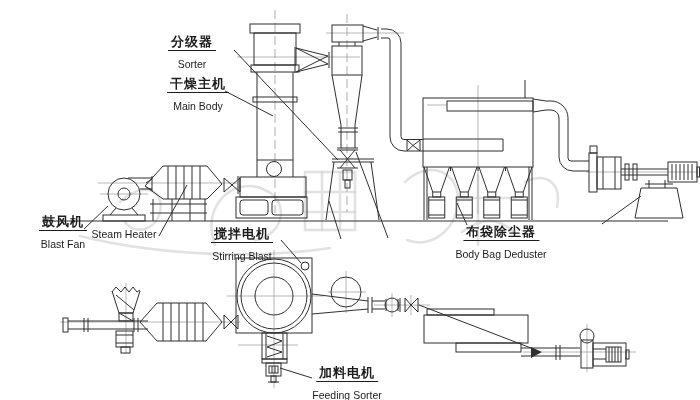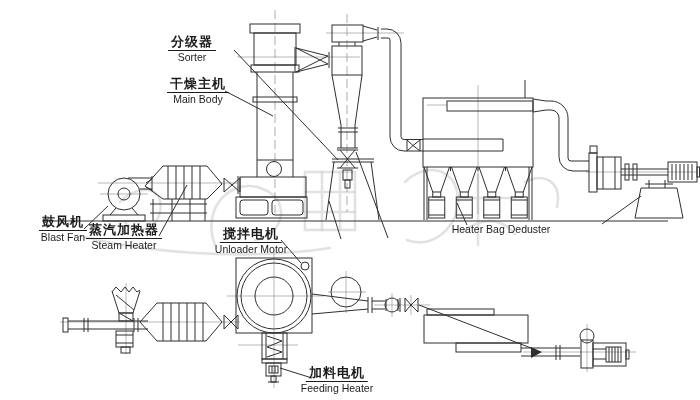--- a/index.html
+++ b/index.html
@@ -8,21 +8,21 @@
   svg#diagram{position:absolute;left:0;top:0;}
   svg#diagram line, svg#diagram path, svg#diagram rect, svg#diagram circle,
   svg#diagram polygon, svg#diagram polyline{stroke:#2f2f2f;stroke-width:1;fill:none;}
   svg#diagram .cl{stroke:#9a9a9a;stroke-width:.7;}
   svg#diagram .dash{stroke:#8a8a8a;stroke-width:.7;stroke-dasharray:9 4;}
   svg#diagram .wm{stroke:#cfcfcf;stroke-width:2.6;opacity:.6;stroke-linecap:round;}
   svg#diagram .fw{fill:#ffffff;}
   svg#diagram .dk{fill:#2f2f2f;stroke:none;}
   .lbl{position:absolute;transform:translateX(-50%);text-align:center;color:#1c1c1c;line-height:1.05;white-space:nowrap;}
   .lbl .zh{font-weight:bold;font-size:13px;letter-spacing:1px;border-bottom:1.4px solid #1c1c1c;padding:0 3px 1px;display:inline-block;}
-  .lbl .en{font-size:10.5px;margin-top:1px;}
+  .lbl .en{font-size:10.5px;margin-top:8px;}
 </style>
 </head>
 <body>
 
 <div class="canvas">
 <svg id="diagram" width="700" height="400" viewBox="0 0 700 400">
 
   <g>
     <path class="wm" d="M215,245 C200,205 235,175 265,190 C290,200 285,235 255,240"></path>
     <path class="wm" d="M120,202 C140,182 165,187 160,212 C156,230 135,236 125,222"></path>
@@ -336,27 +336,27 @@
   </div>
   <div class="lbl" style="left:198px;top:75px">
     <div class="zh">干燥主机</div>
     <div class="en">Main Body</div>
   </div>
   <div class="lbl" style="left:63px;top:213px">
     <div class="zh">鼓风机</div>
     <div class="en">Blast Fan</div>
   </div>
   <div class="lbl" style="left:124px;top:221px">
-    <div class="zh">蒸汽加热器</div>
     <div class="en">Steam Heater</div>
   </div>
-  <div class="lbl" style="left:251px;top:225px">
+  <div class="lbl" style="left:242px;top:225px">
     <div class="zh">搅拌电机</div>
-    <div class="en">Unloader Motor</div>
+    <div class="en">Stirring Blast</div>
   </div>
   <div class="lbl" style="left:501px;top:223px">
-    <div class="en">Heater Bag Deduster</div>
-  </div>
-  <div class="lbl" style="left:337px;top:364px">
+    <div class="zh">布袋除尘器</div>
+    <div class="en">Body Bag Deduster</div>
+  </div>
+  <div class="lbl" style="left:347px;top:364px">
     <div class="zh">加料电机</div>
-    <div class="en">Feeding Heater</div>
+    <div class="en">Feeding Sorter</div>
   </div>
 </div>
 
 </body></html>

